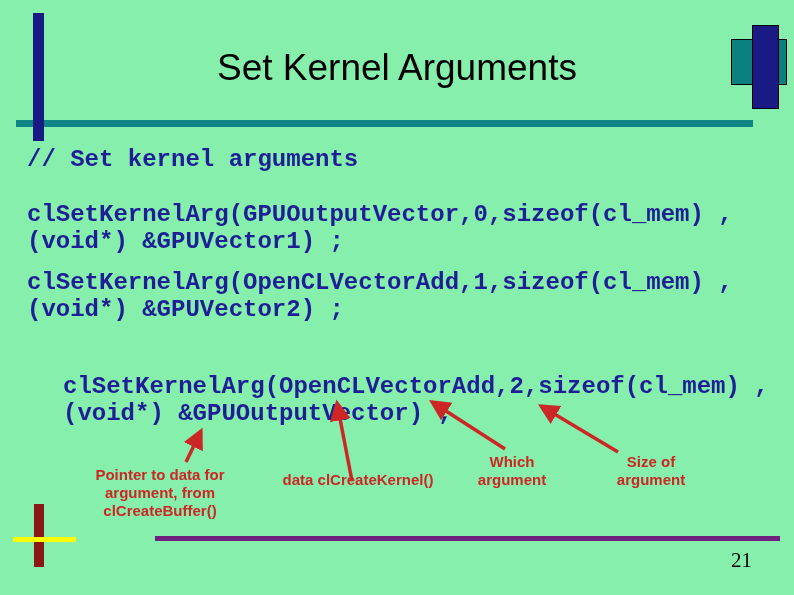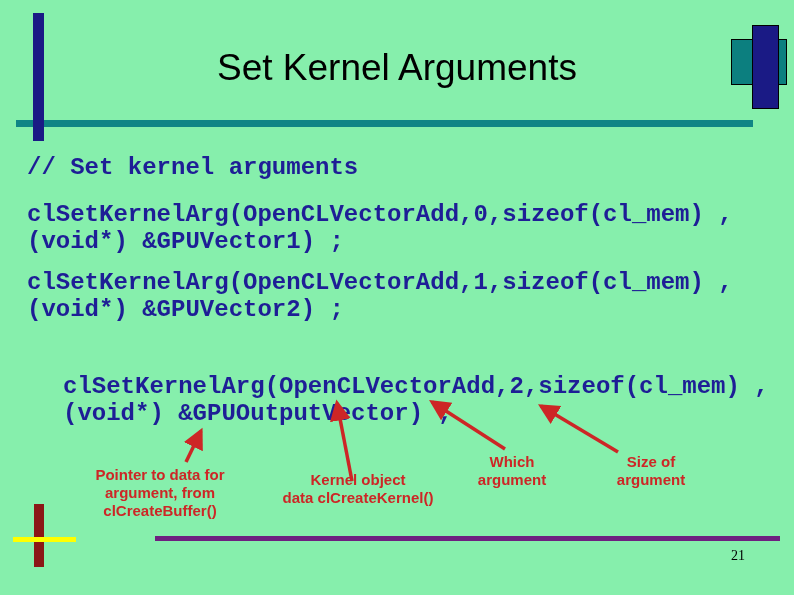--- a/index.html
+++ b/index.html
@@ -33,38 +33,38 @@
     position:absolute;text-align:center;
     color:#cd2626;font-size:15px;font-weight:bold;line-height:18px;
   }
   .arrows{position:absolute;left:0;top:0;width:794px;height:595px;pointer-events:none;}
   
   .maroon-bar{position:absolute;left:34px;top:504px;width:10px;height:63px;background:#8b1717;}
   .yellow-bar{position:absolute;left:13px;top:537px;width:63px;height:5px;background:#ffff00;}
   .purple-rule{position:absolute;left:155px;top:536px;width:625px;height:5px;background:#6e2080;}
   .page-num{
     position:absolute;left:731px;top:548px;width:30px;
-    font-family:"Liberation Serif",serif;font-size:14px;color:#000;text-align:left;
+    font-family:"Liberation Serif",serif;font-size:21px;color:#000;text-align:left;
   }
 </style>
 </head>
 <body>
 
 <div class="slide">
 
   <div class="teal-rule"></div>
   <div class="navy-bar-top"></div>
   <div class="deco-teal"></div>
   <div class="deco-navy"></div>
 
   <h1 class="title">Set Kernel Arguments</h1>
 
-  <div class="code" style="top:146px;margin-top:8px;">// Set kernel arguments</div>
+  <div class="code" style="top:146px;">// Set kernel arguments</div>
 
-  <div class="code" style="top:201px;"><div>clSetKernelArg(OpenCLVectorAdd,0,sizeof(cl_mem) ,</div><div>(void*) &amp;GPUVector1) ;</div></div>
+  <div class="code" style="top:201px;"><div>clSetKernelArg(GPUOutputVector,0,sizeof(cl_mem) ,</div><div>(void*) &amp;GPUVector1) ;</div></div>
 
   <div class="code" style="top:269px;"><div>clSetKernelArg(OpenCLVectorAdd,1,sizeof(cl_mem) ,</div><div>(void*) &amp;GPUVector2) ;</div></div>
 
   <div class="code" style="top:373px;margin-left:36px;"><div>clSetKernelArg(OpenCLVectorAdd,2,sizeof(cl_mem) ,</div><div>(void*) &amp;GPUOutputVector) ;</div></div>
 
   <svg class="arrows" viewBox="0 0 794 595">
     <defs>
       <marker id="ah" markerWidth="7" markerHeight="7" refX="5" refY="3" orient="auto" markerUnits="strokeWidth">
         <path d="M0,0 L6,3 L0,6 Z" fill="#cd2626"></path>
       </marker>
@@ -75,21 +75,20 @@
     <line x1="618" y1="452" x2="541" y2="406" stroke="#cd2626" stroke-width="3.5" marker-end="url(#ah)"></line>
   </svg>
 
   <div class="label" style="left:75px;top:466px;width:170px;">
     <div>Pointer to data for</div>
     <div>argument, from</div>
     <div>clCreateBuffer()</div>
   </div>
 
   <div class="label" style="left:263px;top:471px;width:190px;">
-    <div>Kernel object</div>
     <div>data clCreateKernel()</div>
   </div>
 
   <div class="label" style="left:462px;top:453px;width:100px;">
     <div>Which</div>
     <div>argument</div>
   </div>
 
   <div class="label" style="left:601px;top:453px;width:100px;">
     <div>Size of</div>

